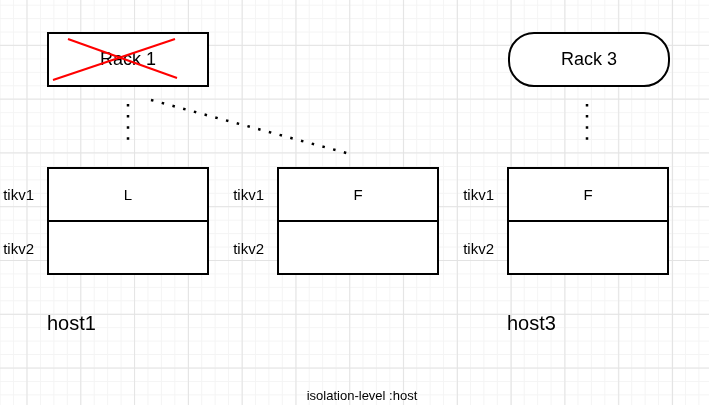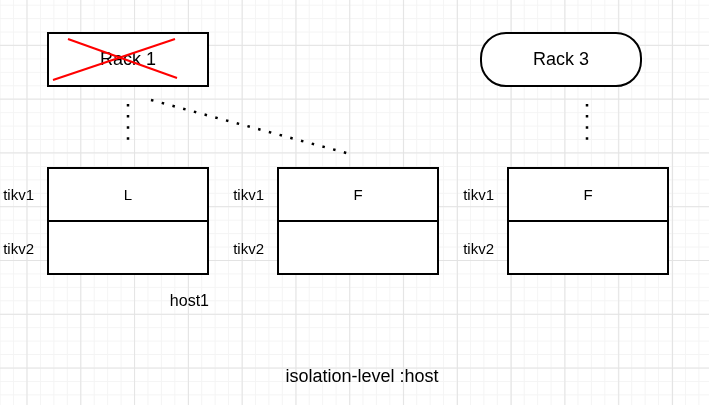--- a/index.html
+++ b/index.html
@@ -31,21 +31,21 @@
     height: 55px;
     box-sizing: border-box;
     border: 2px solid var(--shape-border, #000);
     background: var(--shape-fill, #fff);
     display: flex;
     align-items: center;
     justify-content: center;
     font-size: 18px;
   }
   .rack1 { left: 47px; }
-  .rack3 { left: 480px; border-radius: 26px; }
+  .rack3 { left: 508px; border-radius: 26px; }
 
   .host-box {
     position: absolute;
     top: 167px;
     width: 162px;
     height: 108px;
     box-sizing: border-box;
     border: 2px solid var(--shape-border, #000);
     background: var(--shape-fill, #fff);
     display: flex;
@@ -73,33 +73,33 @@
   .port-label {
     flex: 1;
     display: flex;
     align-items: center;
     justify-content: flex-end;
     font-size: 15px;
   }
 
   .host-name {
     position: absolute;
-    top: 292px;
+    top: 312px;
     width: 162px;
-    text-align: right;
-    font-size: 16px;
+    text-align: left;
+    font-size: 20px;
   }
 
   .caption {
     position: absolute;
-    top: 366px;
+    top: 388px;
     left: 272px;
     width: 180px;
     text-align: center;
-    font-size: 18px;
+    font-size: 13px;
   }
 
   .overlay {
     position: absolute;
     inset: 0;
     pointer-events: none;
   }
   .cross-line {
     stroke: var(--cross, #ff0000);
     stroke-width: 2;
@@ -156,20 +156,21 @@
     <div class="port-label">tikv2</div>
   </div>
   <div class="host-box" style="left:507px">
     <div class="host-row first">
       <span>F</span>
     </div>
     <div class="host-row">
       <span></span>
     </div>
   </div>
+  <div class="host-name" style="left:507px">host3</div>
 
   <div class="caption">isolation-level :host</div>
 
   <svg class="overlay" width="709" height="405" viewBox="0 0 709 405">
     <g>
       <line class="cross-line" x1="68" y1="39" x2="177" y2="78"></line>
       <line class="cross-line" x1="175" y1="39" x2="53" y2="80"></line>
     </g>
     <line class="dotted-line" x1="128" y1="104" x2="128" y2="141"></line>
     <line class="dotted-line" x1="151" y1="100" x2="350" y2="154"></line>

